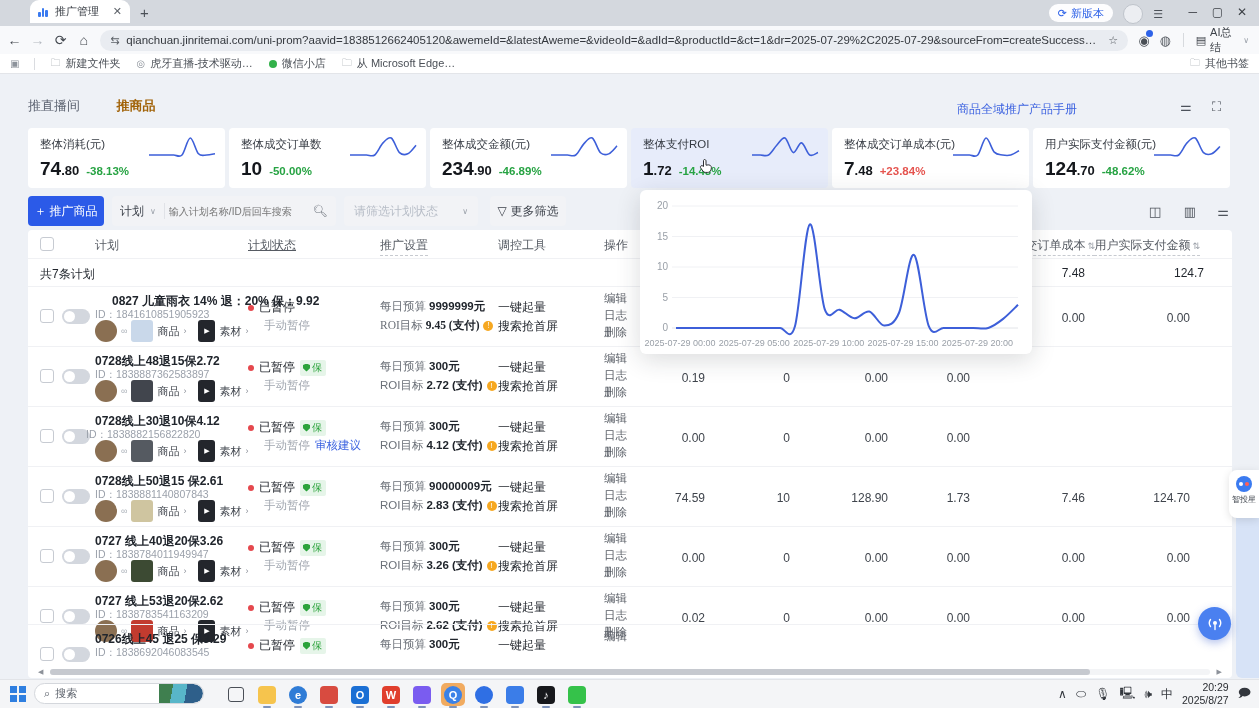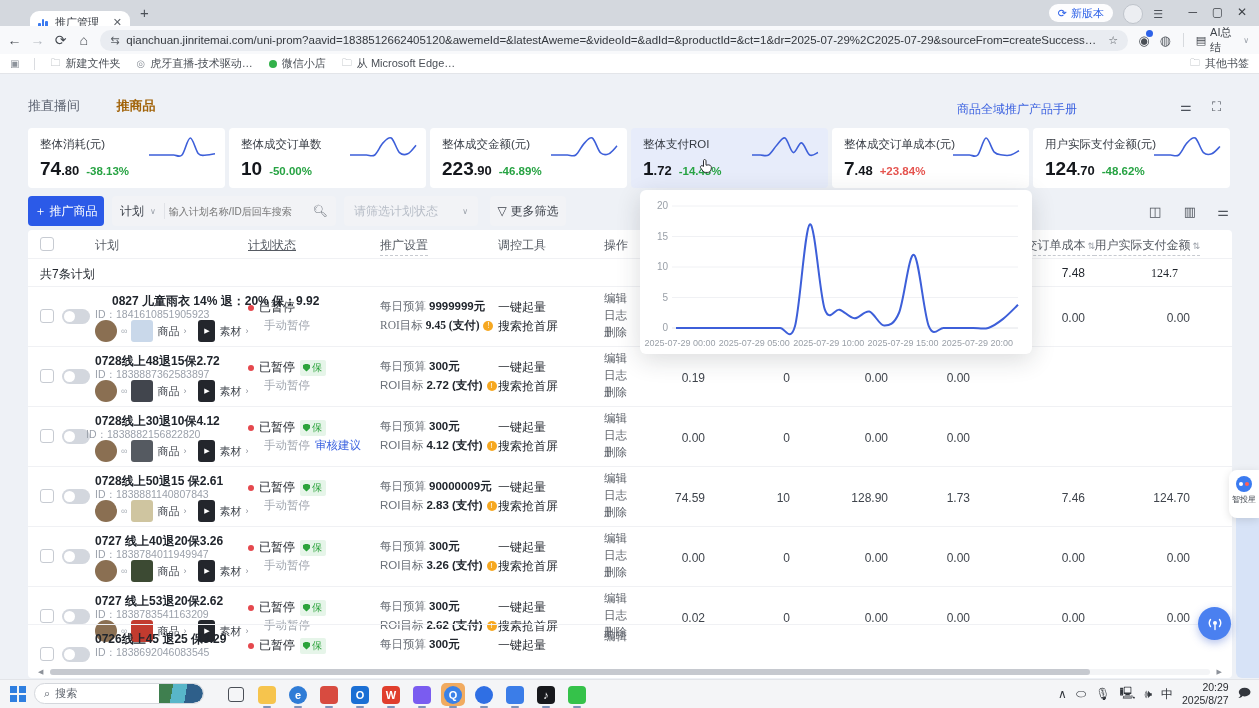--- a/index.html
+++ b/index.html
@@ -1,21 +1,21 @@
 <!DOCTYPE html>
 <html><head>
 <meta charset="utf-8">
 <style>
   html,body{margin:0;padding:0;background:#555;}
   #screen{position:relative;width:1259px;height:708px;overflow:hidden;background:#eef1f6;
     font-family:"Liberation Sans","DejaVu Sans",sans-serif;-webkit-font-smoothing:antialiased;}
   .abs{position:absolute;}
   
   .tabstrip{position:absolute;top:0;left:0;right:0;height:26px;background:#d4d8de;}
-  .tab{position:absolute;left:30px;top:11px;width:100px;height:23px;background:#fff;border-radius:9px 9px 0 0;
+  .tab{position:absolute;left:30px;top:0;width:100px;height:23px;background:#fff;border-radius:9px 9px 0 0;
     display:flex;align-items:center;gap:6px;padding:0 8px;font-size:11px;color:#383d44;box-sizing:border-box;}
   .favicon{width:11px;height:11px;display:flex;align-items:flex-end;gap:1px;}
   .favicon i{display:block;width:2.6px;background:#3a7af0;border-radius:1px;}
   .tabclose{margin-left:auto;color:#5d6269;font-size:11px;line-height:1;}
   .newtab{position:absolute;left:140px;top:4px;font-size:15px;color:#4b5057;}
   .newver{position:absolute;right:146px;top:4px;height:18px;background:#fdfdfe;border-radius:10px;color:#2e62e8;
     font-size:11px;display:flex;align-items:center;gap:4px;padding:0 9px;}
   .chr-avatar{position:absolute;right:116px;top:4px;width:18px;height:18px;border-radius:50%;background:#eceef2;border:1px solid #bfc4cb;}
   .chr-menu{position:absolute;right:96px;top:8px;color:#4b5057;font-size:11px;}
   .winctl{position:absolute;top:6px;color:#3c4046;font-size:12px;line-height:1;}
@@ -222,21 +222,21 @@
           <span class="cint">10</span>
           <span class="cdelta" style="color: rgb(39, 163, 67);">-50.00%</span>
         </div>
       </div>
       <div class="card" style="left: 430px;">
         <div class="clabel">整体成交金额(元)</div>
         <div class="cspark"><svg width="70" height="24">
             <path d="M2,21C3.375,21,7.5,21,10.25,21C13,21,15.75,21,18.5,21C21.25,21,24,22.88888888888889,26.75,21C29.5,19.11111111111111,32.25,12.500000000000002,35,9.666666666666668C37.75,6.833333333333334,40.5,2.488888888888889,43.25,4C46,5.511111111111111,48.75,16.08888888888889,51.5,18.733333333333334C54.25,21.37777777777778,57,21,59.75,19.866666666666667C62.5,18.733333333333334,66.625,13.255555555555556,68,11.933333333333334" fill="none" stroke="#3d5fd9" stroke-width="1.6"></path>
           </svg></div>
         <div class="cval">
-          <span class="cint">223</span>
+          <span class="cint">234</span>
           <span class="cdec">.90</span>
           <span class="cdelta" style="color: rgb(39, 163, 67);">-46.89%</span>
         </div>
       </div>
       <div class="card sel" style="left: 631px;">
         <div class="clabel">整体支付ROI</div>
         <div class="cspark"><svg width="70" height="24">
             <path d="M2,21C3.375,21,7.5,21,10.25,21C13,21,15.75,22.61904761904762,18.5,21C21.25,19.38095238095238,24,14.11904761904762,26.75,11.285714285714286C29.5,8.452380952380953,32.25,2.7857142857142856,35,4C37.75,5.214285714285714,40.5,17.761904761904763,43.25,18.571428571428573C46,19.380952380952383,48.75,8.452380952380953,51.5,8.857142857142858C54.25,9.261904761904763,57,19.38095238095238,59.75,21C62.5,22.61904761904762,66.625,18.976190476190478,68,18.571428571428573" fill="none" stroke="#3d5fd9" stroke-width="1.6"></path>
           </svg></div>
         <div class="cval">
@@ -298,21 +298,21 @@
         <div class="th" style="left: 220px; text-decoration: underline;">计划状态</div>
         <div class="th dash" style="left: 352px;">推广设置</div>
         <div class="th" style="left: 470px;">调控工具</div>
         <div class="th" style="left: 576px;">操作</div>
         <div class="th dash" style="right: 137px;"><span>整体成交订单成本</span><span class="sorter">⇅</span></div>
         <div class="th dash" style="right: 32px;"><span>用户实际支付金额</span><span class="sorter">⇅</span></div>
       </div>
     <div class="tsummary" id="tsummary">
         <div class="th" style="left: 12px;">共7条计划</div>
         <div class="th" style="right: 147px;">7.48</div>
-        <div class="th" style="right: 54px; font-family: Liberation Serif, serif;">124.7</div>
+        <div class="th" style="right: 28px;">124.7</div>
       </div>
     <div id="rows">
         <div class="trow" style="top: 56px;">
           <div class="cbx" style="left: 12px; top: 22px;"></div>
           <div class="tgl" style="left: 34px; top: 22px;">
             <i></i>
           </div>
           <div class="rtitle" style="left: 84px;">0827 儿童雨衣 14% 退：20% 保：9.92</div>
           <div class="rid" style="left: 67px;">ID：1841610851905923</div>
           <div class="rthumbs" style="left: 67px;">

